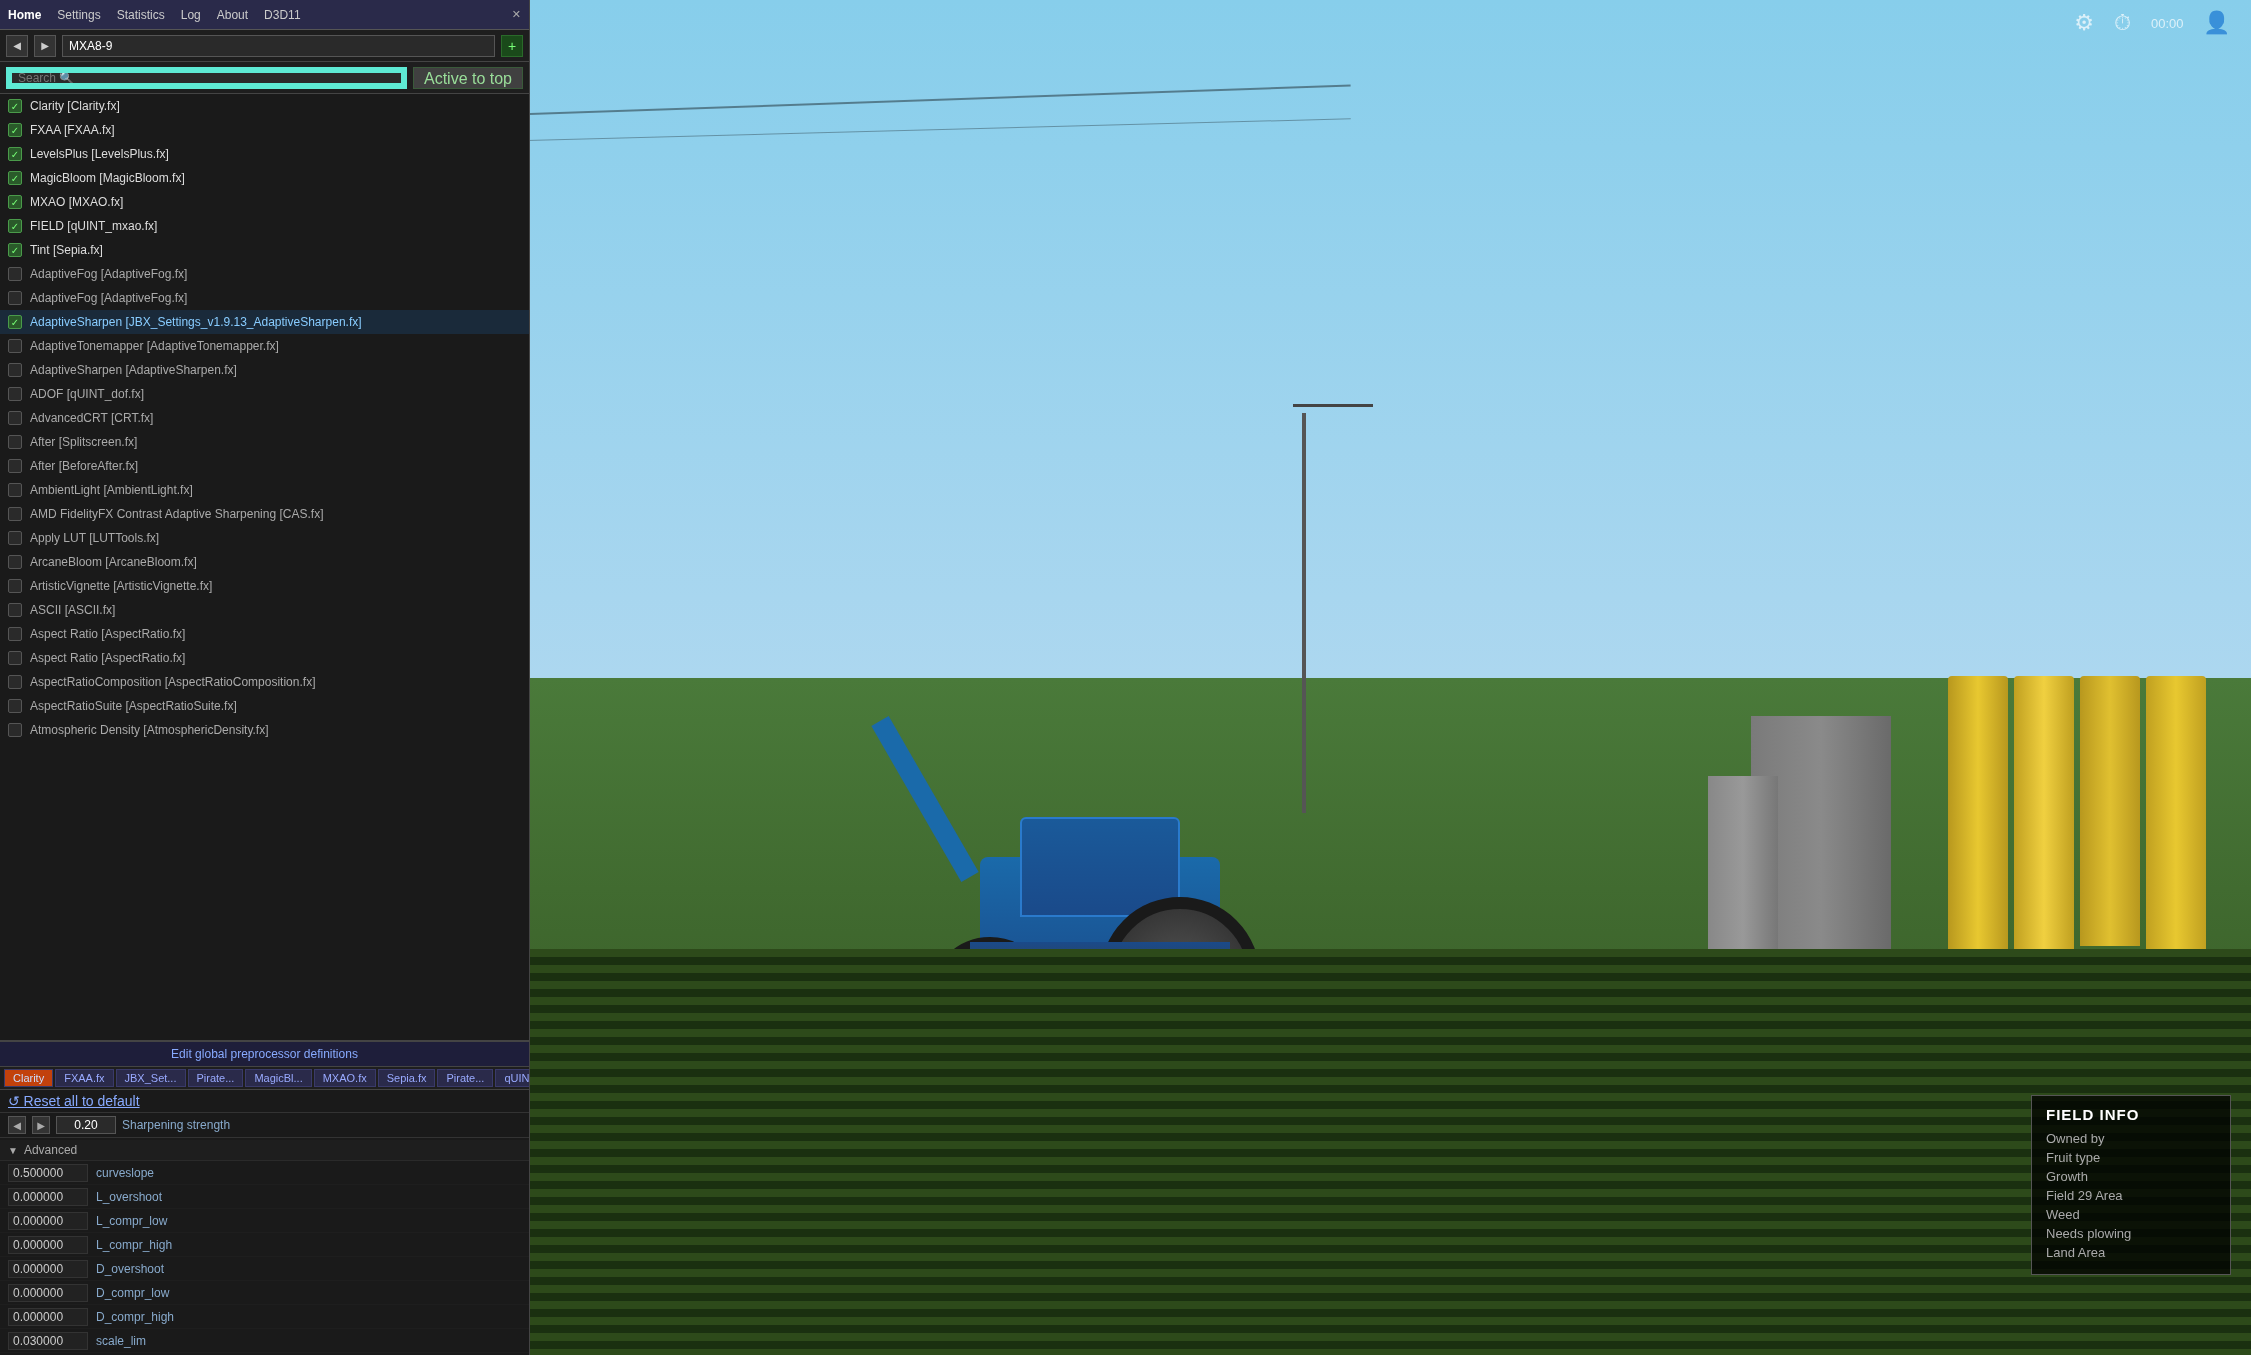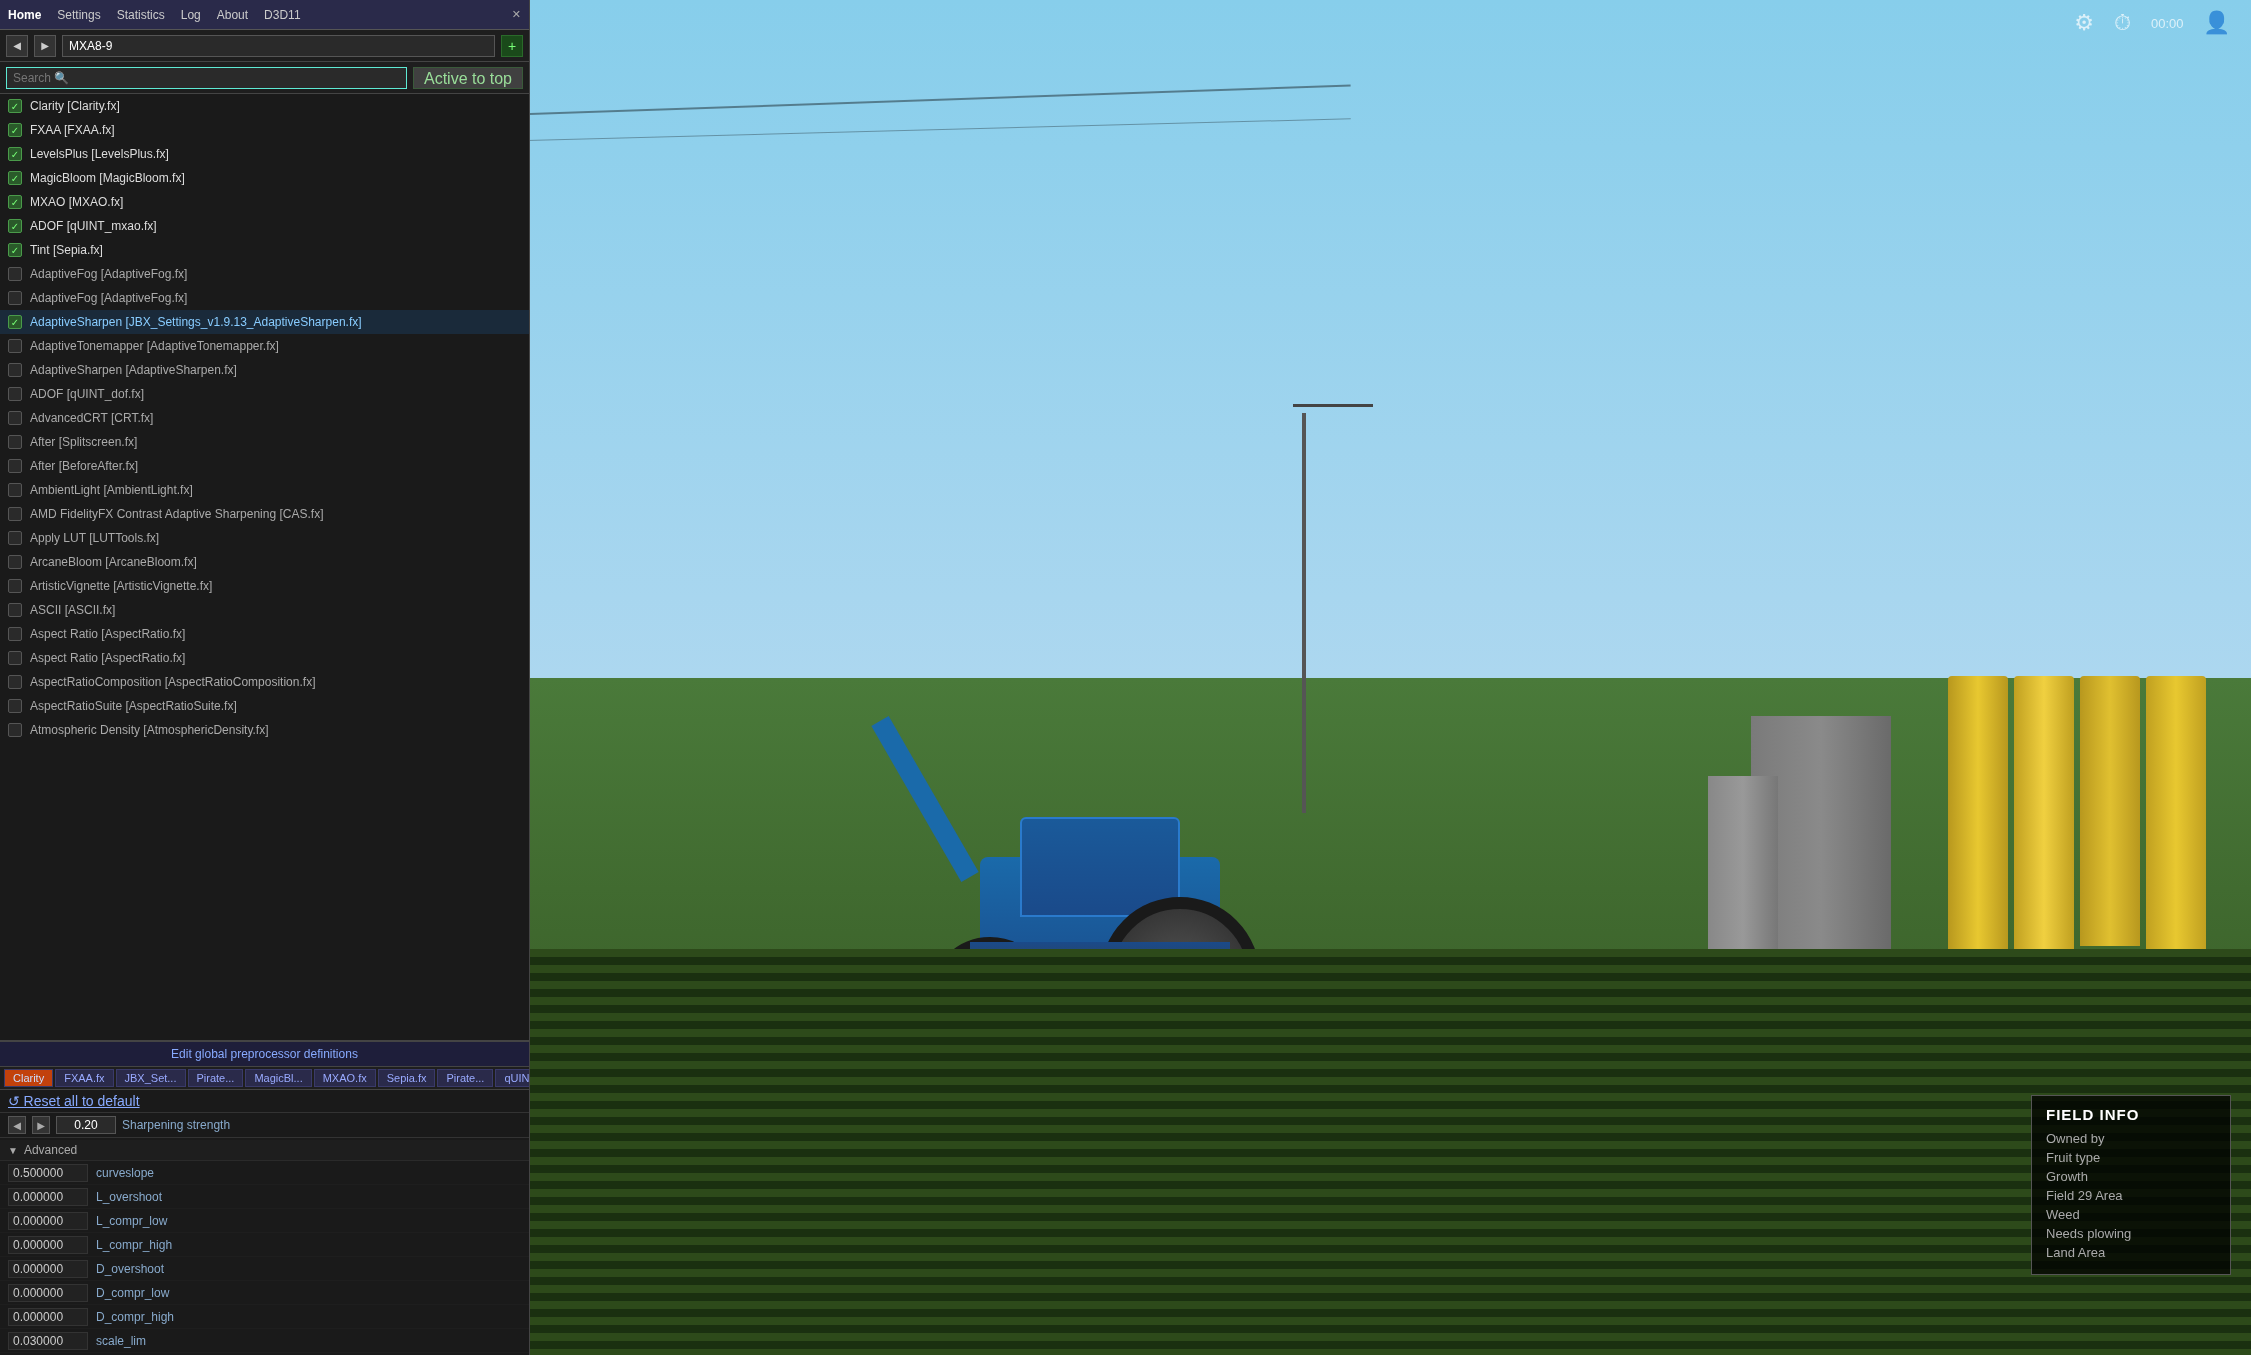--- a/index.html
+++ b/index.html
@@ -116,21 +116,21 @@
       gap: 6px;
       background: #1e1e1e;
       border-bottom: 1px solid #444;
       height: 32px;
       align-items: center;
     }
 
     #search-input {
       flex: 1;
       background: #2a2a2a;
-      border: 1px solid #5eead4;
+      border: 6px solid #5eead4;
       color: #ccc;
       padding: 2px 6px;
       font-size: 12px;
       height: 22px;
     }
 
     #active-to-top-btn {
       background: #404040;
       border: 1px solid #3a5a3a;
       color: #9d9;
@@ -555,21 +555,21 @@
       <div class="effect-item enabled">
         <div class="checkbox checked">✓</div>
         <span>MagicBloom [MagicBloom.fx]</span>
       </div>
       <div class="effect-item enabled">
         <div class="checkbox checked">✓</div>
         <span>MXAO [MXAO.fx]</span>
       </div>
       <div class="effect-item enabled">
         <div class="checkbox checked">✓</div>
-        <span>ADOF [qUINT_mxao.fx]</span>
+        <span>FIELD [qUINT_mxao.fx]</span>
       </div>
       <div class="effect-item enabled">
         <div class="checkbox checked">✓</div>
         <span>Tint [Sepia.fx]</span>
       </div>
       <div class="effect-item">
         <div class="checkbox unchecked"></div>
         <span>AdaptiveFog [AdaptiveFog.fx]</span>
       </div>
       <div class="effect-item">

